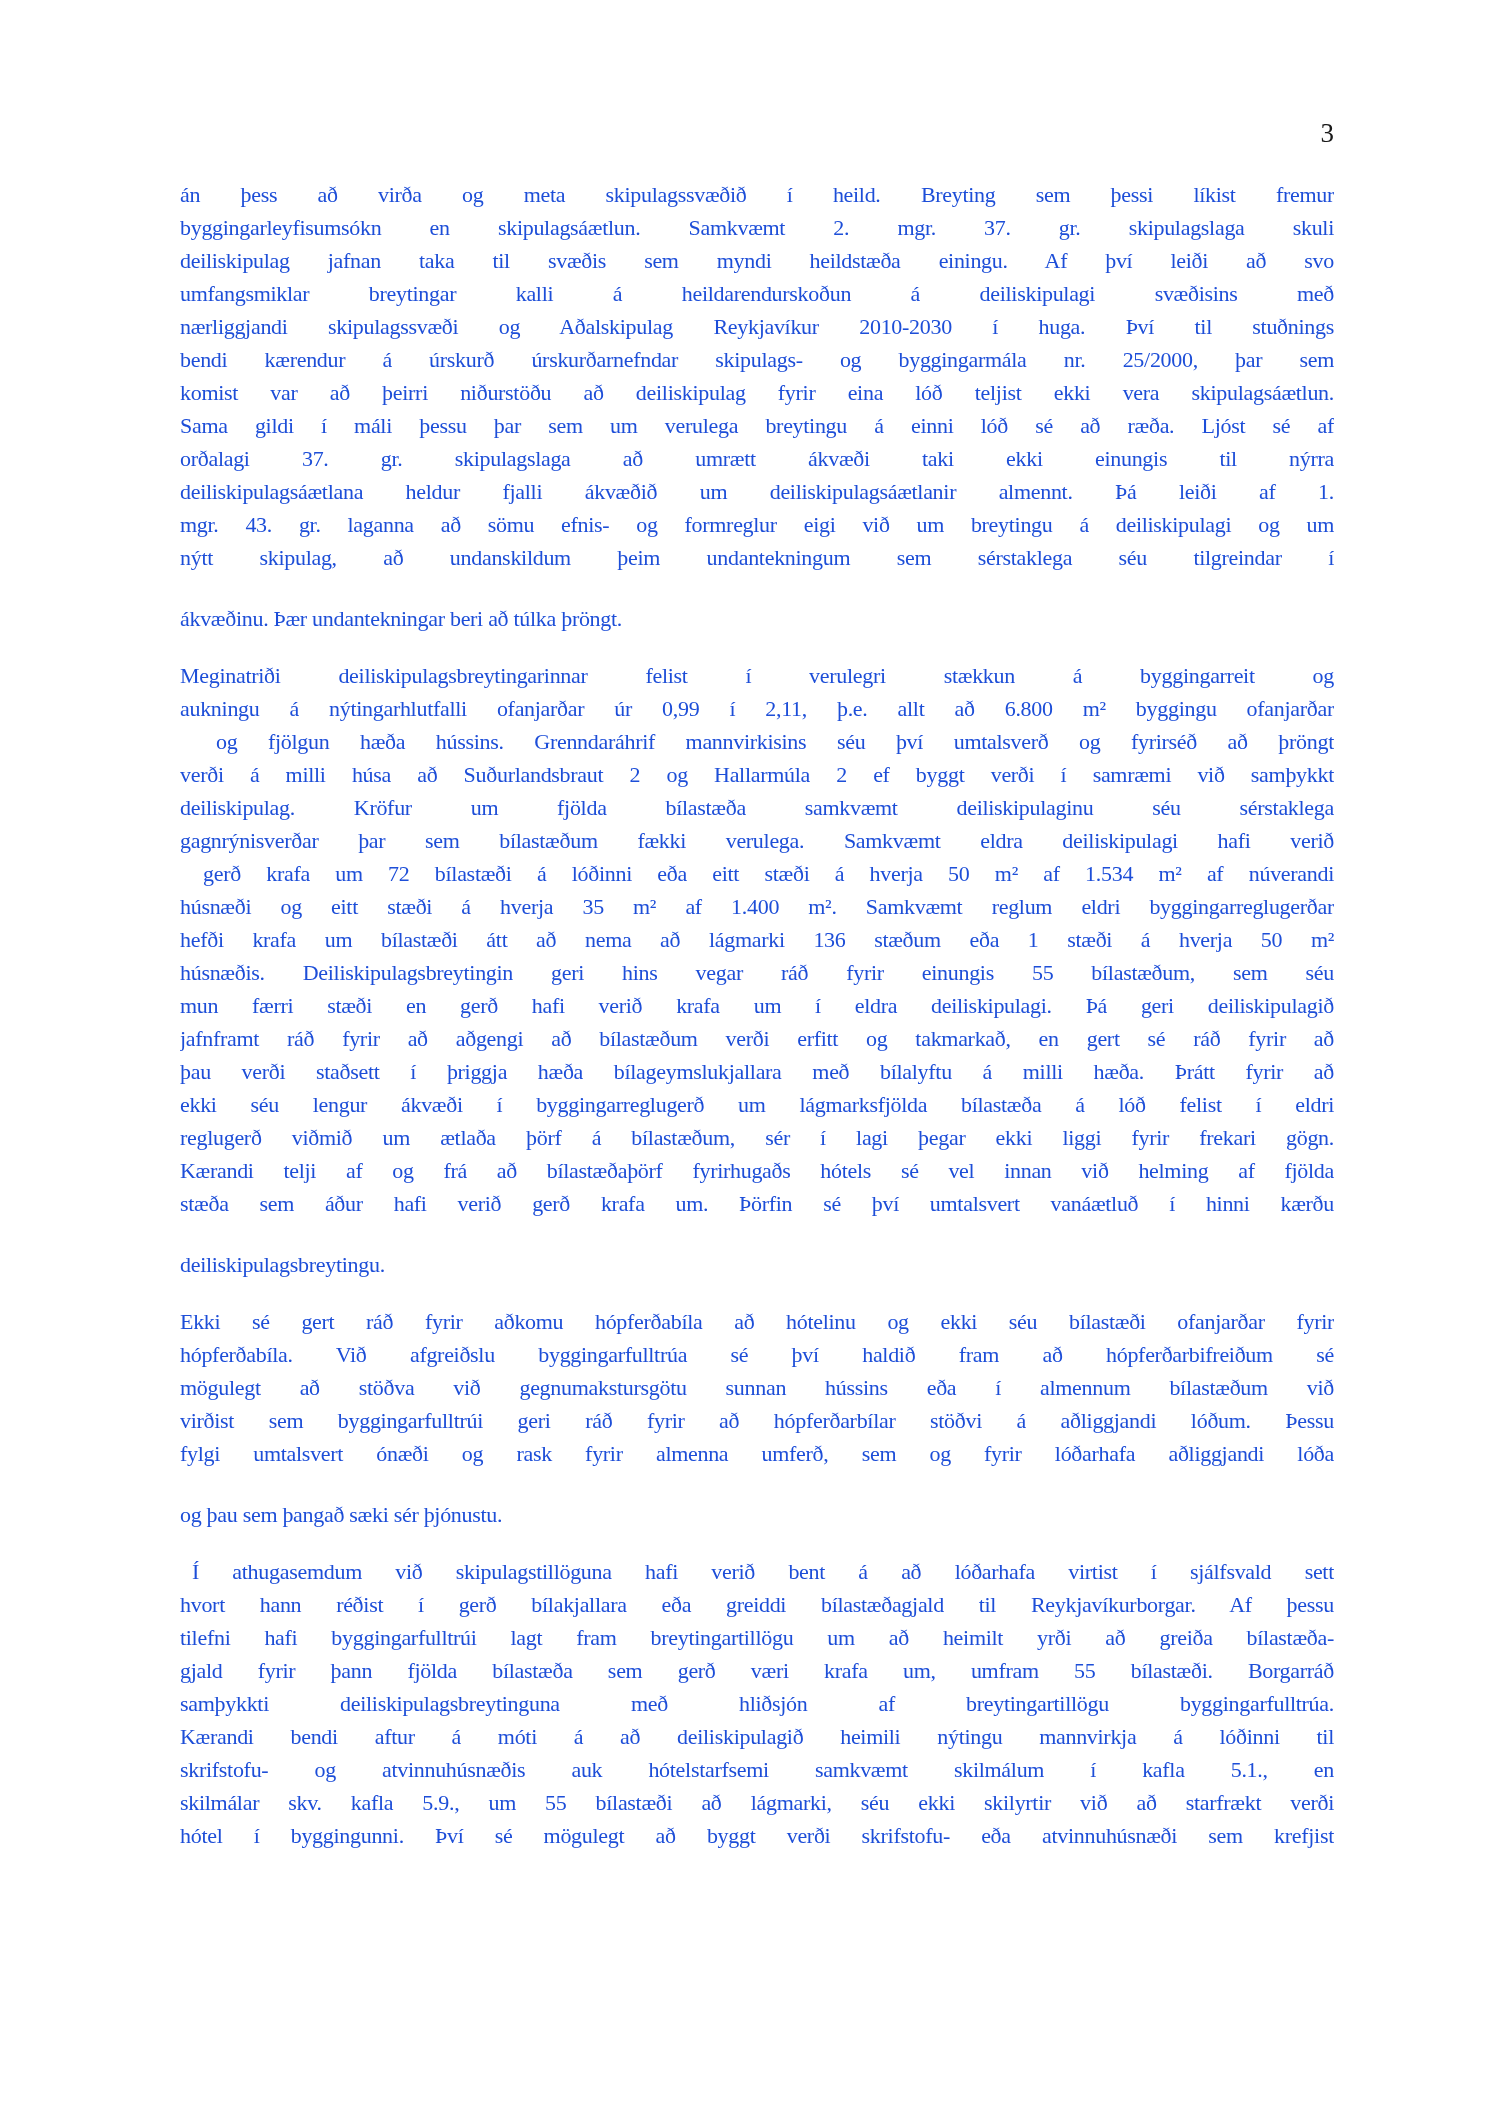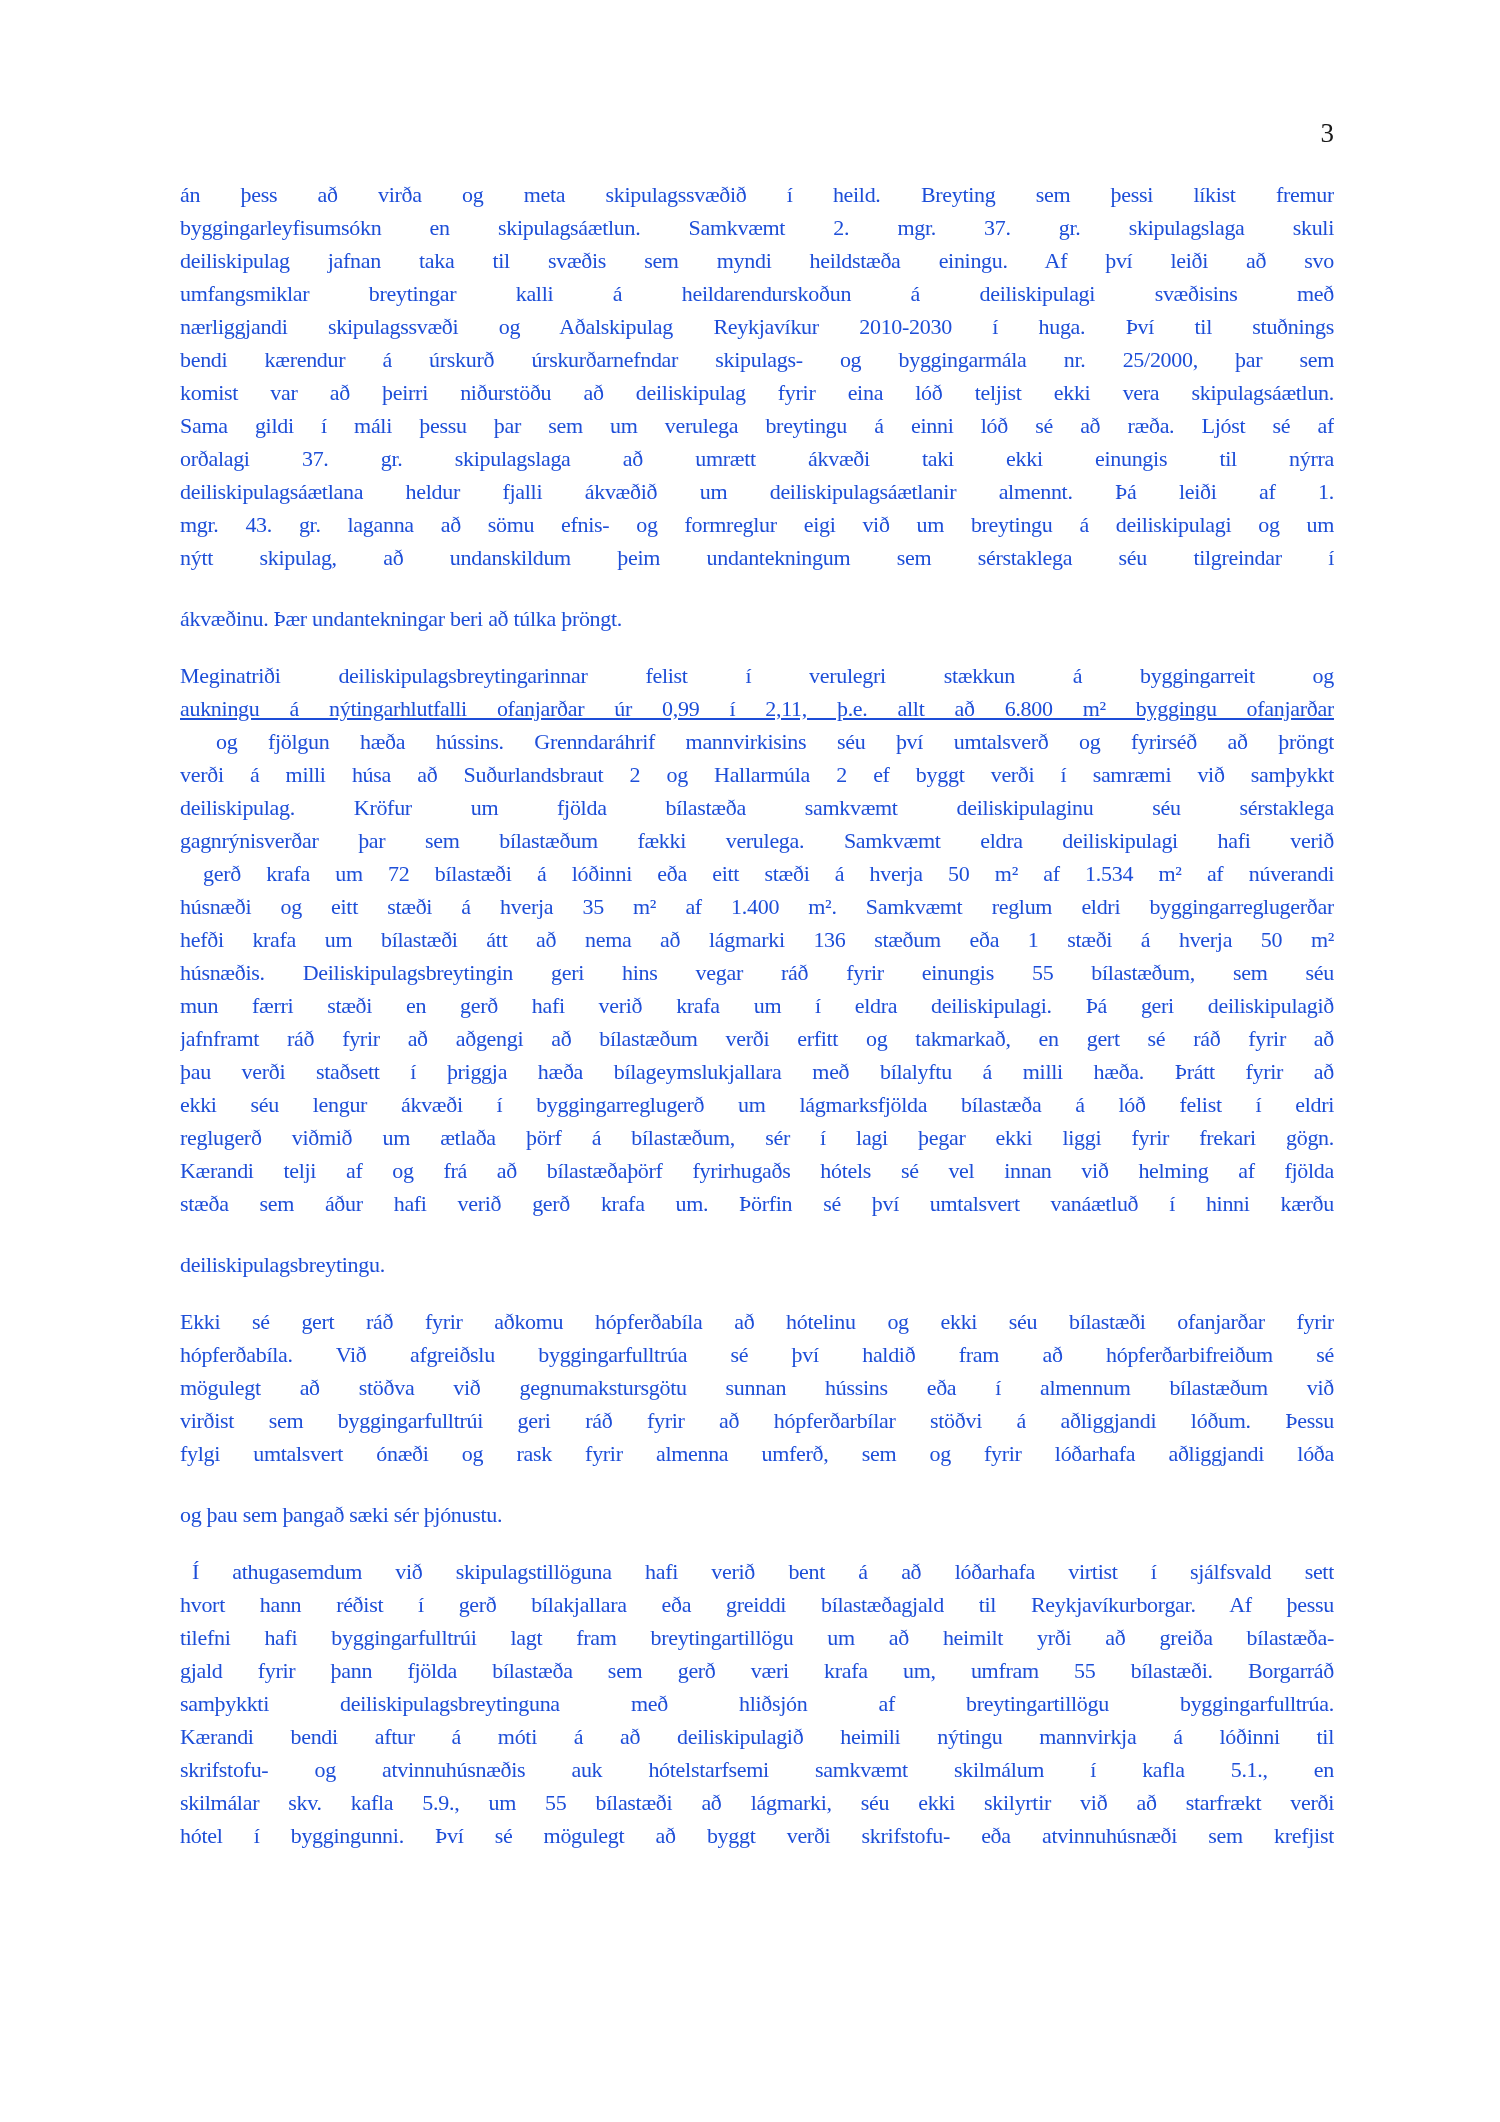--- a/index.html
+++ b/index.html
@@ -36,21 +36,21 @@
         <span class="line" style="white-space: normal; text-align-last: justify;">komist var að þeirri niðurstöðu að deiliskipulag fyrir eina lóð teljist ekki vera skipulagsáætlun.</span>
         <span class="line" style="white-space: normal; text-align-last: justify;">Sama gildi í máli þessu þar sem um verulega breytingu á einni lóð sé að ræða. Ljóst sé af</span>
         <span class="line" style="white-space: normal; text-align-last: justify;">orðalagi 37. gr. skipulagslaga að umrætt ákvæði taki ekki einungis til nýrra</span>
         <span class="line" style="white-space: normal; text-align-last: justify;">deiliskipulagsáætlana heldur fjalli ákvæðið um deiliskipulagsáætlanir almennt. Þá leiði af 1.</span>
         <span class="line" style="white-space: normal; text-align-last: justify;">mgr. 43. gr. laganna að sömu efnis- og formreglur eigi við um breytingu á deiliskipulagi og um</span>
         <span class="line" style="white-space: normal; text-align-last: justify;">nýtt skipulag, að undanskildum þeim undantekningum sem sérstaklega séu tilgreindar í</span>
         <span class="line last" style="white-space: normal;">ákvæðinu. Þær undantekningar beri að túlka þröngt.</span>
       </div>
     <div class="para">
         <span class="line" style="white-space: normal; text-align-last: justify;">Meginatriði deiliskipulagsbreytingarinnar felist í verulegri stækkun á byggingarreit og</span>
-        <span class="line" style="white-space: normal; text-align-last: justify; text-decoration: underline;">aukningu á nýtingarhlutfalli ofanjarðar úr 0,99 í 2,11, þ.e. allt að 6.800 m² byggingu ofanjarðar</span>
+        <span class="line" style="white-space: normal; text-align-last: justify;">aukningu á nýtingarhlutfalli ofanjarðar úr 0,99 í 2,11, þ.e. allt að 6.800 m² byggingu ofanjarðar</span>
         <span class="line" style="white-space: normal; text-align-last: justify; margin-left: 36px;">og fjölgun hæða hússins. Grenndaráhrif mannvirkisins séu því umtalsverð og fyrirséð að þröngt</span>
         <span class="line" style="white-space: normal; text-align-last: justify;">verði á milli húsa að Suðurlandsbraut 2 og Hallarmúla 2 ef byggt verði í samræmi við samþykkt</span>
         <span class="line" style="white-space: normal; text-align-last: justify;">deiliskipulag. Kröfur um fjölda bílastæða samkvæmt deiliskipulaginu séu sérstaklega</span>
         <span class="line" style="white-space: normal; text-align-last: justify;">gagnrýnisverðar þar sem bílastæðum fækki verulega. Samkvæmt eldra deiliskipulagi hafi verið</span>
         <span class="line" style="white-space: normal; text-align-last: justify; margin-left: 23px;">gerð krafa um 72 bílastæði á lóðinni eða eitt stæði á hverja 50 m² af 1.534 m² af núverandi</span>
         <span class="line" style="white-space: normal; text-align-last: justify;">húsnæði og eitt stæði á hverja 35 m² af 1.400 m². Samkvæmt reglum eldri byggingarreglugerðar</span>
         <span class="line" style="white-space: normal; text-align-last: justify;">hefði krafa um bílastæði átt að nema að lágmarki 136 stæðum eða 1 stæði á hverja 50 m²</span>
         <span class="line" style="white-space: normal; text-align-last: justify;">húsnæðis. Deiliskipulagsbreytingin geri hins vegar ráð fyrir einungis 55 bílastæðum, sem séu</span>
         <span class="line" style="white-space: normal; text-align-last: justify;">mun færri stæði en gerð hafi verið krafa um í eldra deiliskipulagi. Þá geri deiliskipulagið</span>
         <span class="line" style="white-space: normal; text-align-last: justify;">jafnframt ráð fyrir að aðgengi að bílastæðum verði erfitt og takmarkað, en gert sé ráð fyrir að</span>

